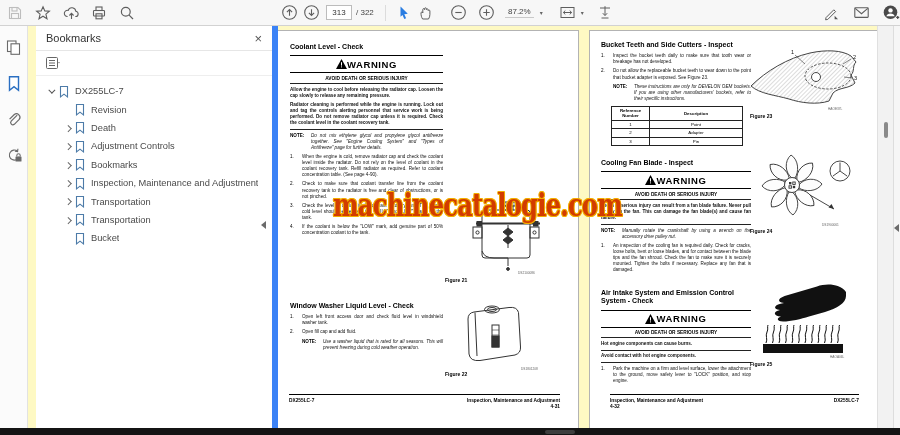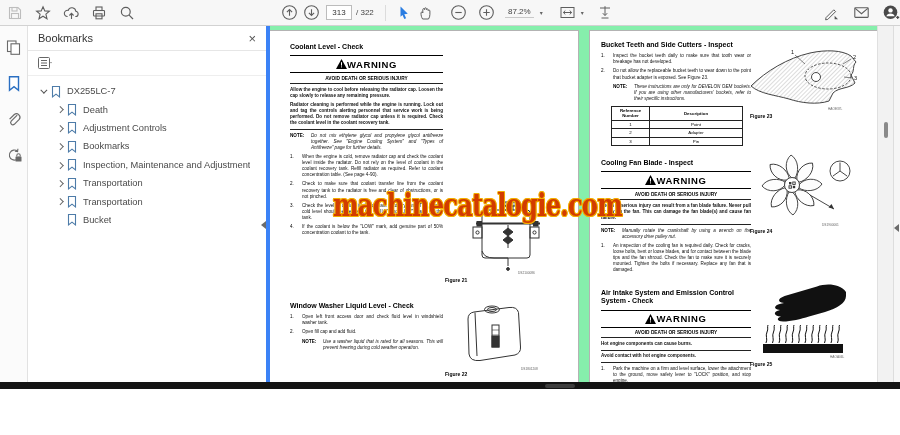--- a/index.html
+++ b/index.html
@@ -1,39 +1,39 @@
 <!DOCTYPE html>
 <html><head>
 <meta charset="utf-8">
 <style>
   html,body{margin:0;padding:0;background:#fff;}
   *{box-sizing:border-box;}
-  .app{position:relative;width:900px;height:389px;overflow:hidden;background:#86efac;
+  .app{position:relative;width:900px;height:435px;overflow:hidden;background:#fef9c3;
        font-family:"Liberation Sans",sans-serif;cursor:default;}
 
   
   .toolbar{position:absolute;top:0;left:0;right:0;height:26px;background:#f7f7f7;
            border-bottom:1px solid #d2d2d2;z-index:40;}
   .tb-group{position:absolute;top:0;height:25px;display:flex;align-items:center;}
   .tbtn{width:22px;height:20px;display:flex;align-items:center;justify-content:center;flex:none;}
   .tb-sep{width:1px;height:16px;background:#dcdcdc;margin:0 7px;flex:none;}
   .page-input{width:26px;height:15px;border:1px solid #bcbcbc;background:#fff;font-size:8px;
               text-align:center;color:#333;padding:0;font-family:"Liberation Sans",sans-serif;}
   .tb-text{font-size:8px;color:#444;margin:0 4px;white-space:nowrap;}
   .caret{font-size:6px;color:#666;margin-left:2px;}
 
   
   .rail{position:absolute;left:0;top:26px;bottom:7px;width:28px;background:#fbfbfb;
         border-right:1px solid #e2e2e2;z-index:30;display:flex;flex-direction:column;
         align-items:center;padding-top:6px;}
   .rail-btn{width:26px;height:30px;display:flex;align-items:center;justify-content:center;margin-bottom:6px;}
 
   
-  .panel{position:absolute;left:28px;top:26px;bottom:7px;width:242px;background:#fff;
-         border-right:4px solid #3b82f6;z-index:30;}
+  .panel{position:absolute;left:36px;top:26px;bottom:7px;width:242px;background:#fff;
+         border-right:6px solid #3b82f6;z-index:30;}
   .panel-header{height:25px;display:flex;align-items:center;padding:0 10px;border-bottom:1px solid #e6e6e6;}
   .panel-title{font-size:11px;color:#333;flex:1;}
   .panel-close{font-size:13px;color:#555;line-height:1;}
   .panel-tools{height:25px;display:flex;align-items:center;padding:0 9px;border-bottom:1px solid #eee;}
   .bm-tree{position:absolute;top:56px;left:0;right:0;}
   .bm-row{height:18.4px;display:flex;align-items:center;padding-left:10px;}
   .bm-row.child{padding-left:26px;}
   .chev{width:12px;flex:none;display:flex;align-items:center;justify-content:center;}
   .chev-r{width:4.5px;height:4.5px;border-right:1.2px solid #666;border-top:1.2px solid #666;
           transform:rotate(45deg);}
@@ -296,20 +296,29 @@
             <span class="chev-d"></span>
           </span>
         <span class="bm-ico">
           <svg width="12" height="13" viewBox="0 0 12 13">
               <path d="M2.5,1.5 h7 v10.4 l-3.5,-2.8 l-3.5,2.8 z" stroke="#4d7ba8" stroke-width="1.1" fill="#fff"></path>
             </svg>
         </span>
         <span class="bm-label">DX255LC-7</span>
       </div>
 
+      <div class="bm-row child">
+        <span class="chev"></span>
+        <span class="bm-ico">
+          <svg width="12" height="13" viewBox="0 0 12 13">
+              <path d="M2.5,1.5 h7 v10.4 l-3.5,-2.8 l-3.5,2.8 z" stroke="#4d7ba8" stroke-width="1.1" fill="#fff"></path>
+            </svg>
+        </span>
+        <span class="bm-label">Revision</span>
+      </div>
       <div class="bm-row child">
         <span class="chev">
             <span class="chev-r"></span>
           </span>
         <span class="bm-ico">
           <svg width="12" height="13" viewBox="0 0 12 13">
               <path d="M2.5,1.5 h7 v10.4 l-3.5,-2.8 l-3.5,2.8 z" stroke="#4d7ba8" stroke-width="1.1" fill="#fff"></path>
             </svg>
         </span>
         <span class="bm-label">Death</span>

